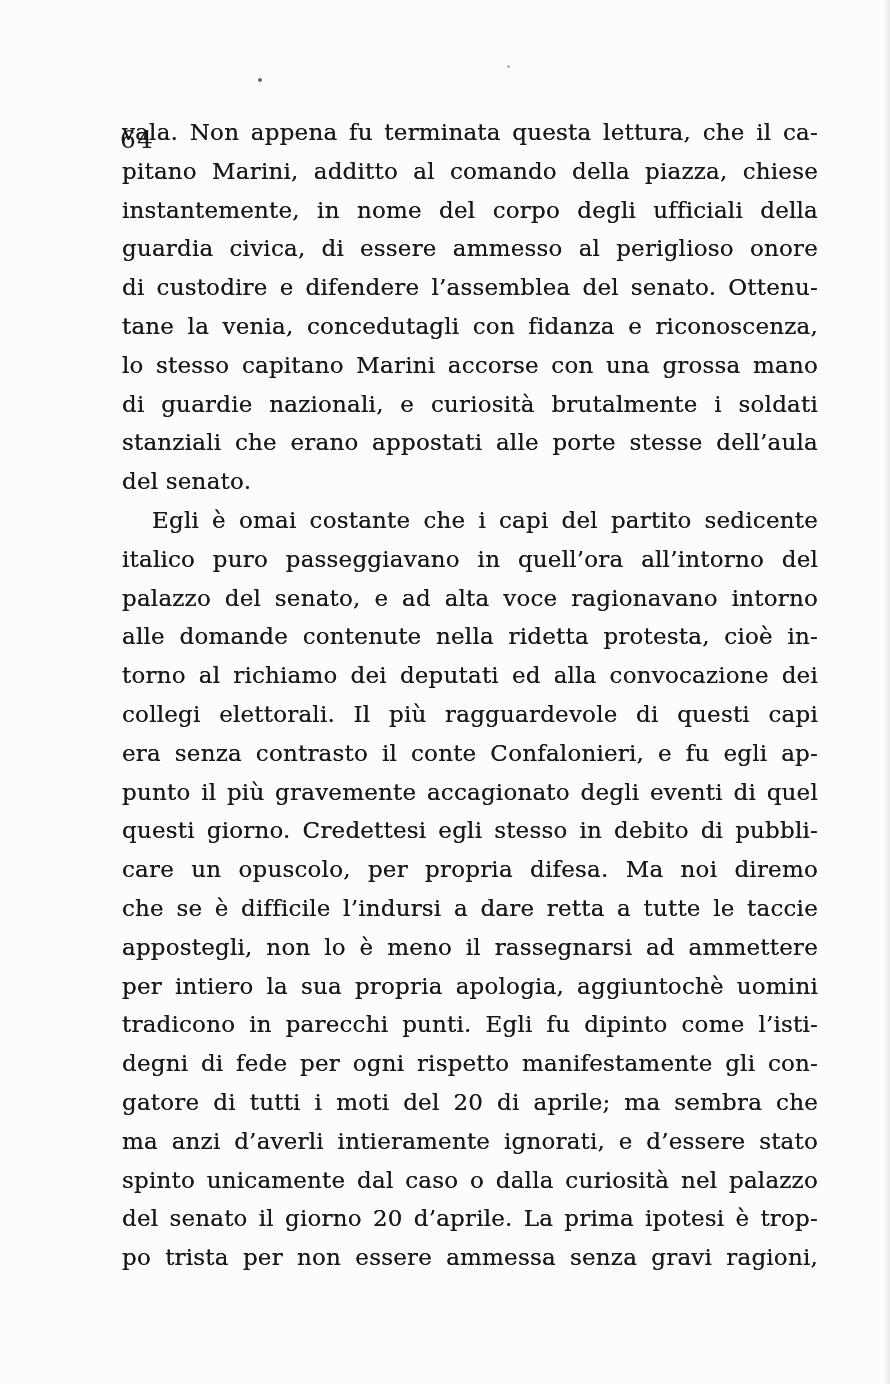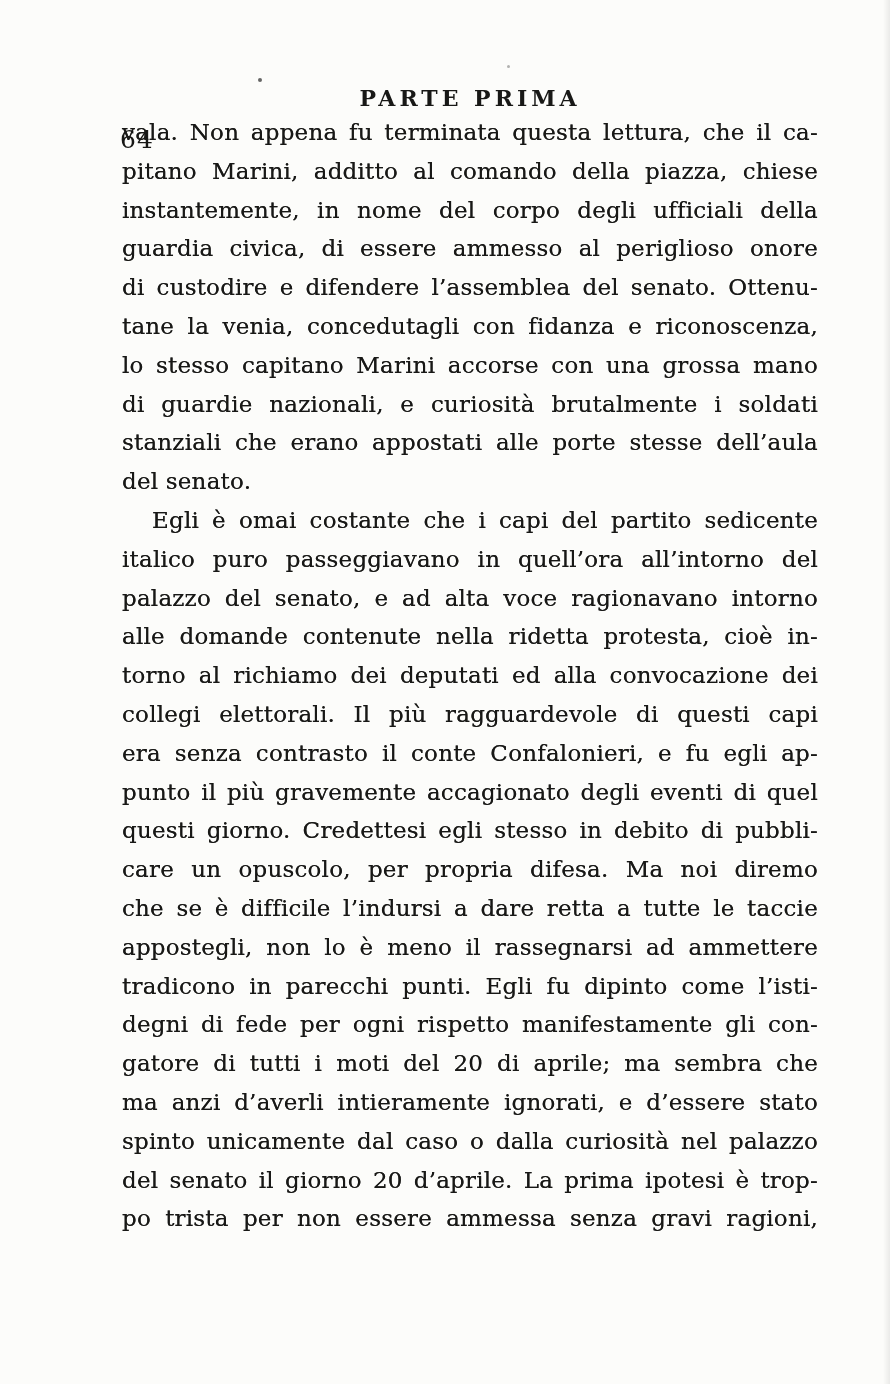--- a/index.html
+++ b/index.html
@@ -51,21 +51,20 @@
 </head>
 <body>
 
 <div class="page">
 
   <div class="scan-edge"></div>
   <div class="speck" style="left:258px; top:78px; width:4px; height:4px;"></div>
   <div class="speck" style="left:507px; top:65px; width:3px; height:3px; opacity:.5;"></div>
 
   <div class="folio">64</div>
-  <div class="running-head">PARTE PRIMA</div>
 
   <div class="textblock">
 
     <div>
       <div class="line">vala. Non appena fu terminata questa lettura, che il ca-</div>
       <div class="line">pitano Marini, additto al comando della piazza, chiese</div>
       <div class="line">instantemente, in nome del corpo degli ufficiali della</div>
       <div class="line">guardia civica, di essere ammesso al periglioso onore</div>
       <div class="line">di custodire e difendere l’assemblea del senato. Ottenu-</div>
       <div class="line">tane la venia, concedutagli con fidanza e riconoscenza,</div>
@@ -81,20 +80,21 @@
       <div class="line">palazzo del senato, e ad alta voce ragionavano intorno</div>
       <div class="line">alle domande contenute nella ridetta protesta, cioè in-</div>
       <div class="line">torno al richiamo dei deputati ed alla convocazione dei</div>
       <div class="line">collegi elettorali. Il più ragguardevole di questi capi</div>
       <div class="line">era senza contrasto il conte Confalonieri, e fu egli ap-</div>
       <div class="line">punto il più gravemente accagionato degli eventi di quel</div>
       <div class="line">questi giorno. Credettesi egli stesso in debito di pubbli-</div>
       <div class="line">care un opuscolo, per propria difesa. Ma noi diremo</div>
       <div class="line">che se è difficile l’indursi a dare retta a tutte le taccie</div>
       <div class="line">appostegli, non lo è meno il rassegnarsi ad ammettere</div>
+      <div class="line">per intiero la sua propria apologia, aggiuntochè uomini</div>
       <div class="line">tradicono in parecchi punti. Egli fu dipinto come l’isti-</div>
       <div class="line">degni di fede per ogni rispetto manifestamente gli con-</div>
       <div class="line">gatore di tutti i moti del 20 di aprile; ma sembra che</div>
       <div class="line">ma anzi d’averli intieramente ignorati, e d’essere stato</div>
       <div class="line">spinto unicamente dal caso o dalla curiosità nel palazzo</div>
       <div class="line">del senato il giorno 20 d’aprile. La prima ipotesi è trop-</div>
       <div class="line">po trista per non essere ammessa senza gravi ragioni,</div>
     </div>
 
   </div>

